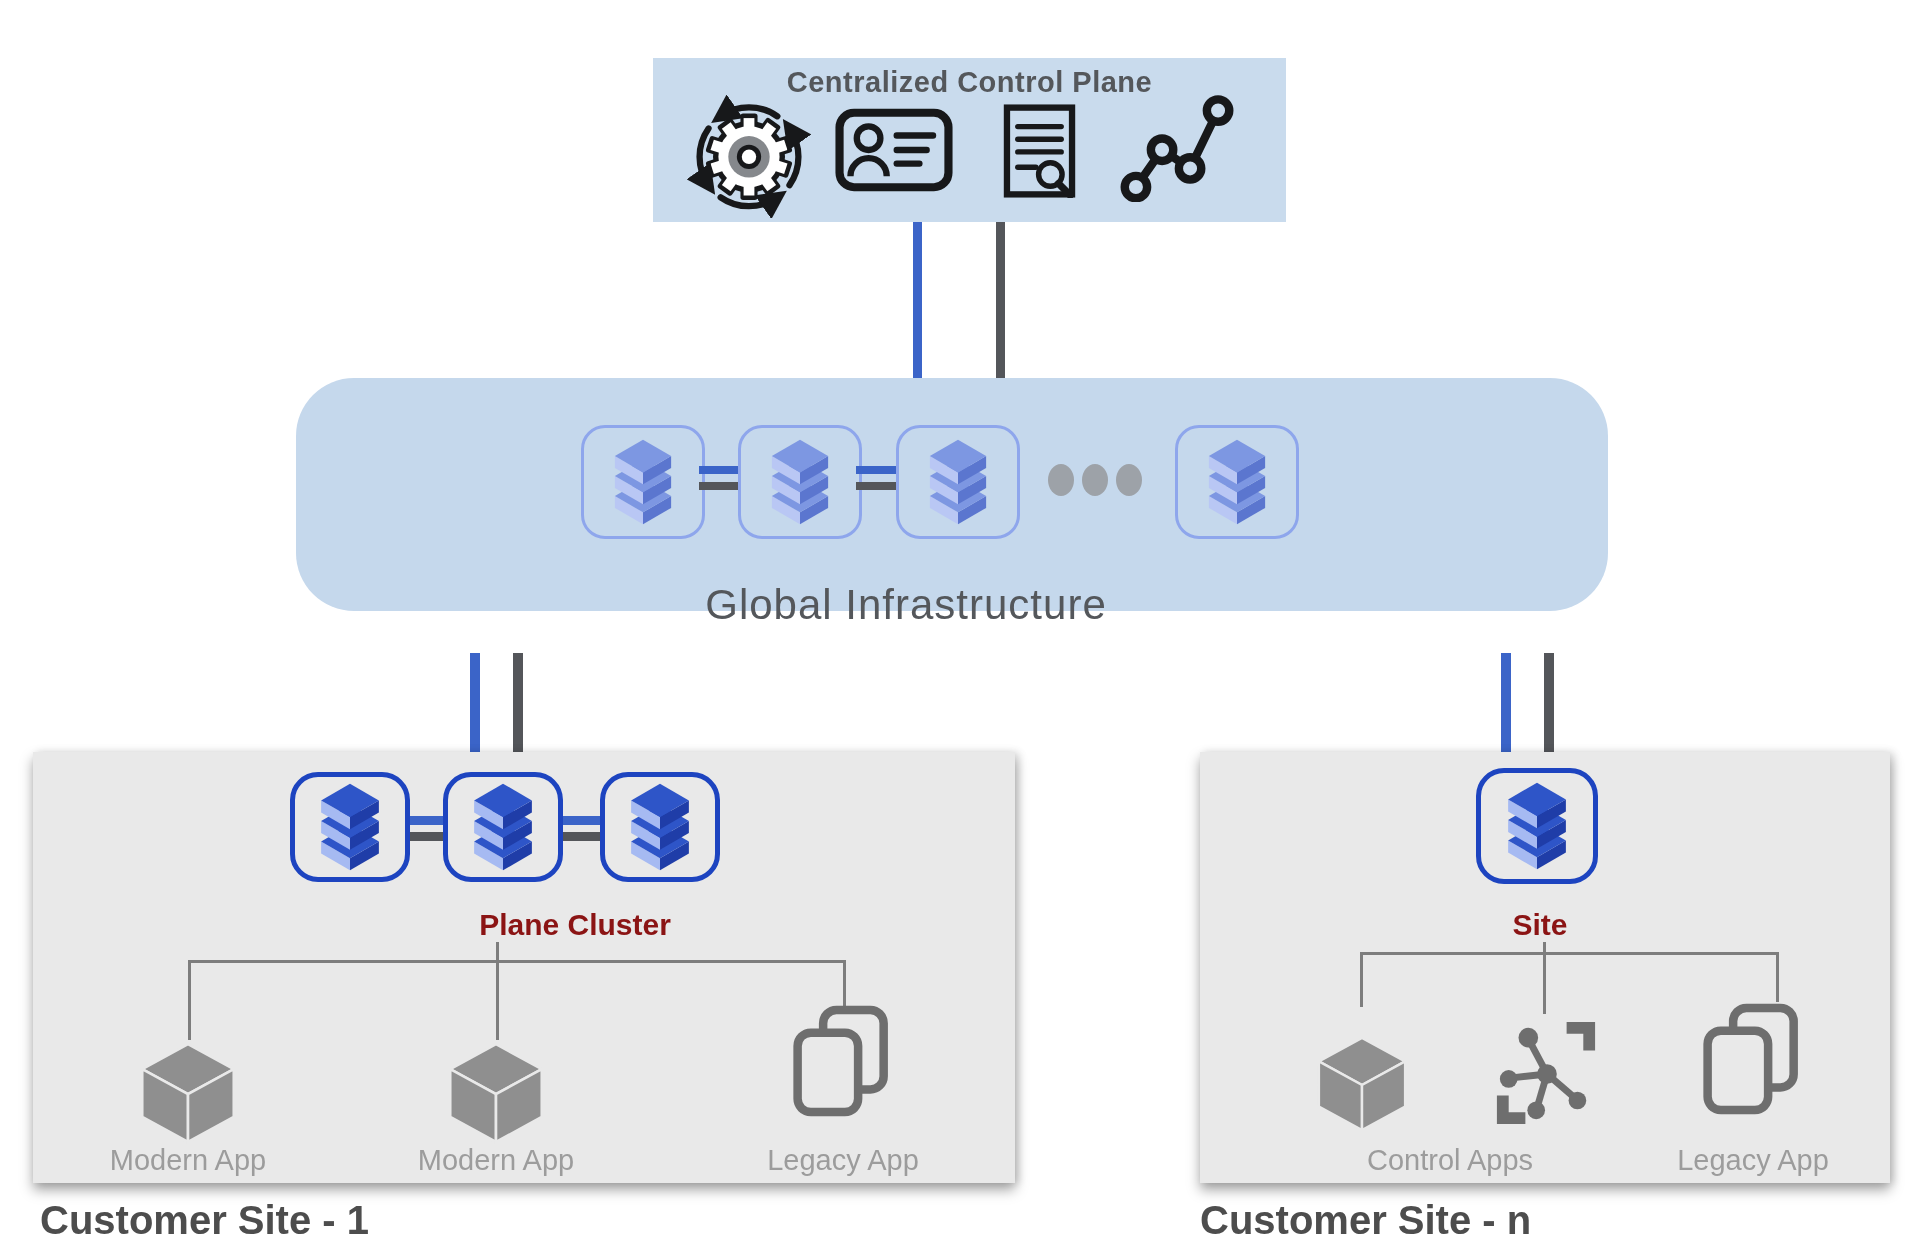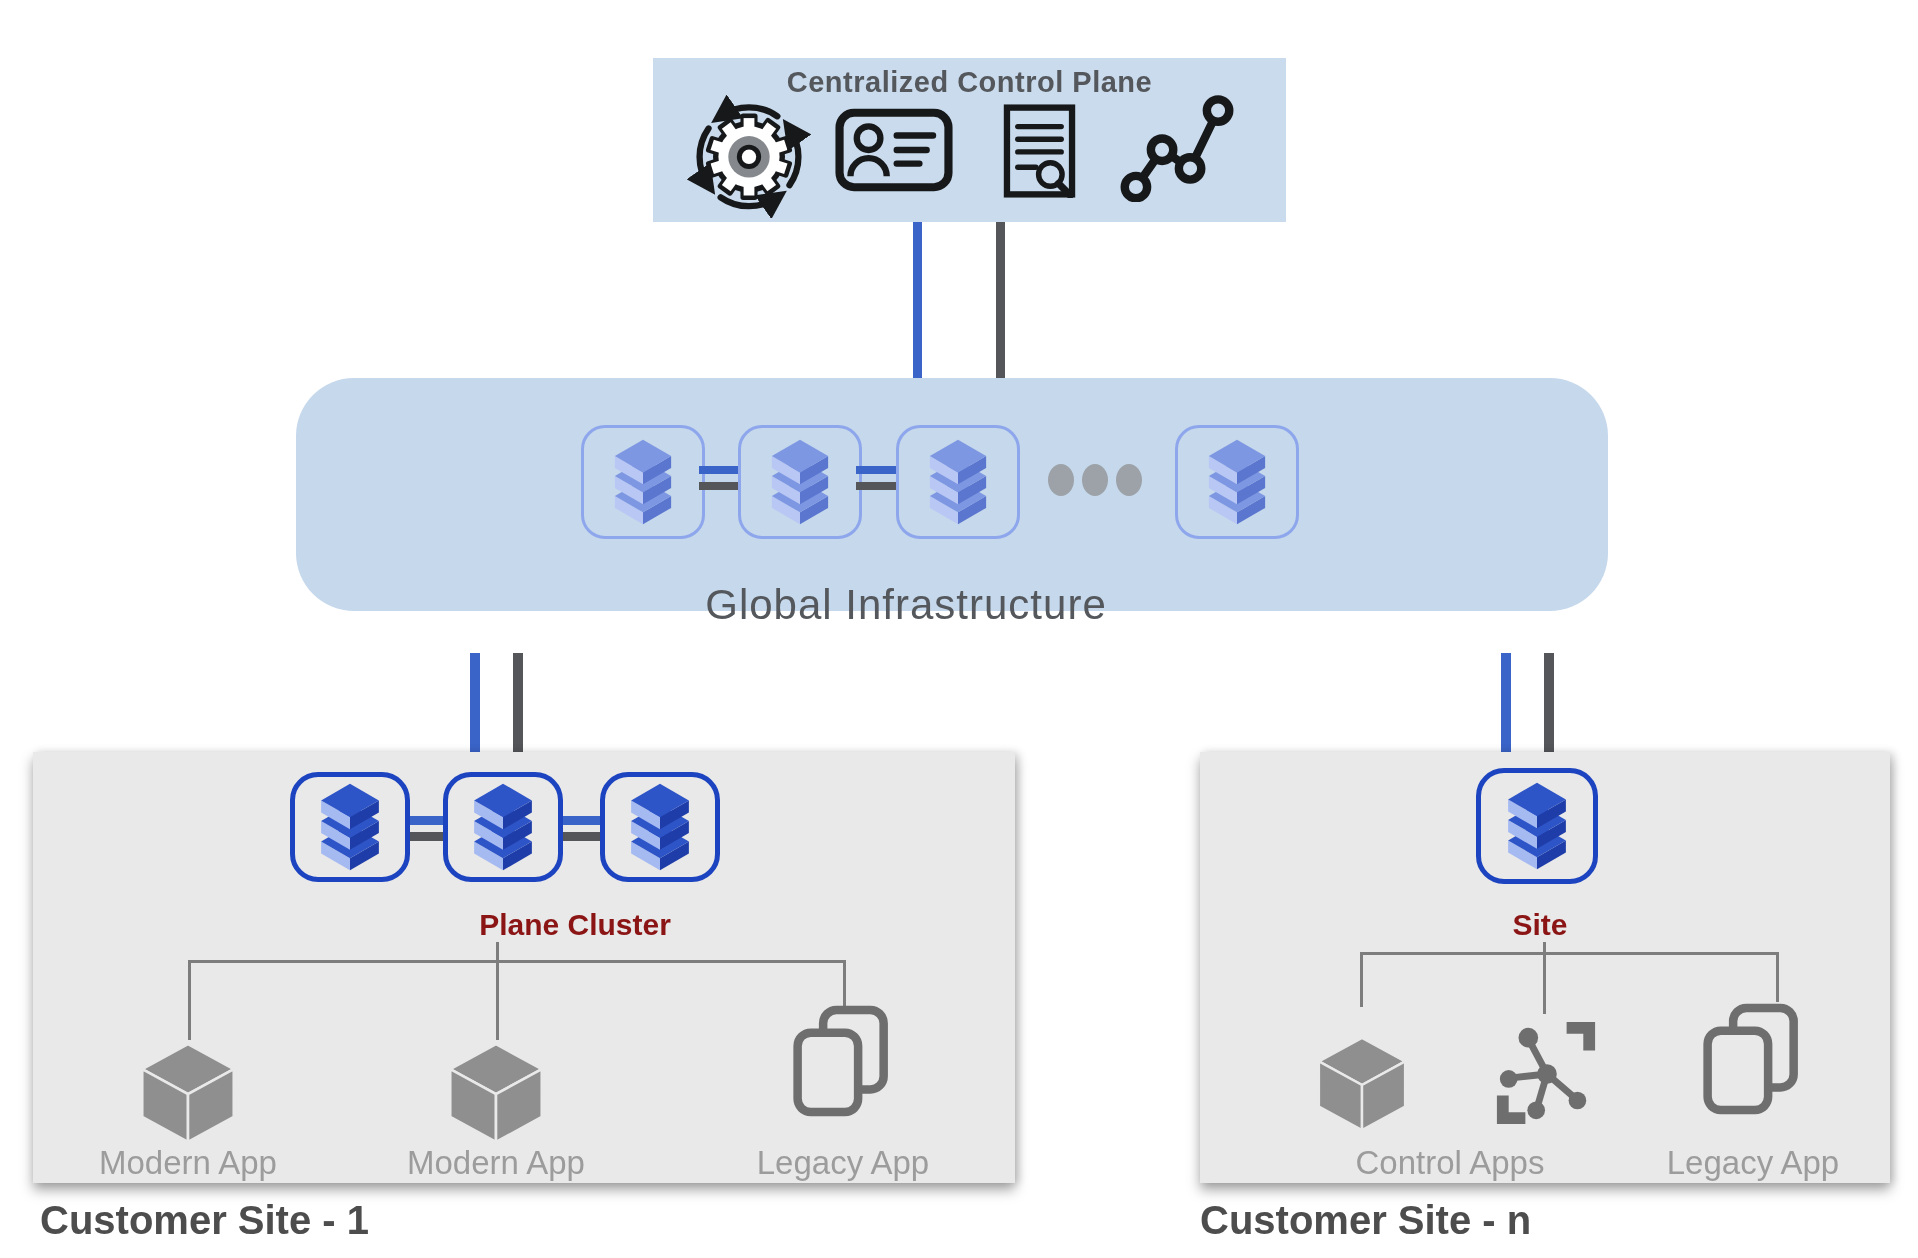--- a/index.html
+++ b/index.html
@@ -55,21 +55,21 @@
   .bar.dark{background:var(--line-dark);}
   .tree{position:absolute;background:var(--tree-line);}
 
   
   .node-label{
     position:absolute;text-align:center;
     font-size:30px;font-weight:bold;color:var(--node-label);
   }
   .app-label{
     position:absolute;text-align:center;
-    font-size:33px;color:var(--app-label);white-space:nowrap;
+    font-size:29px;color:var(--app-label);white-space:nowrap;
   }
 
   
   .dot{position:absolute;width:26px;height:32px;border-radius:50%;background:var(--dots);top:86px;}
 
   
   .stack-gi{--stk-top:var(--stack-gi-top);--stk-left:var(--stack-gi-left);--stk-right:var(--stack-gi-right);}
   .stack-site{--stk-top:var(--stack-site-top);--stk-left:var(--stack-site-left);--stk-right:var(--stack-site-right);}
   .f-top{fill:var(--stk-top);}
   .f-left{fill:var(--stk-left);}

